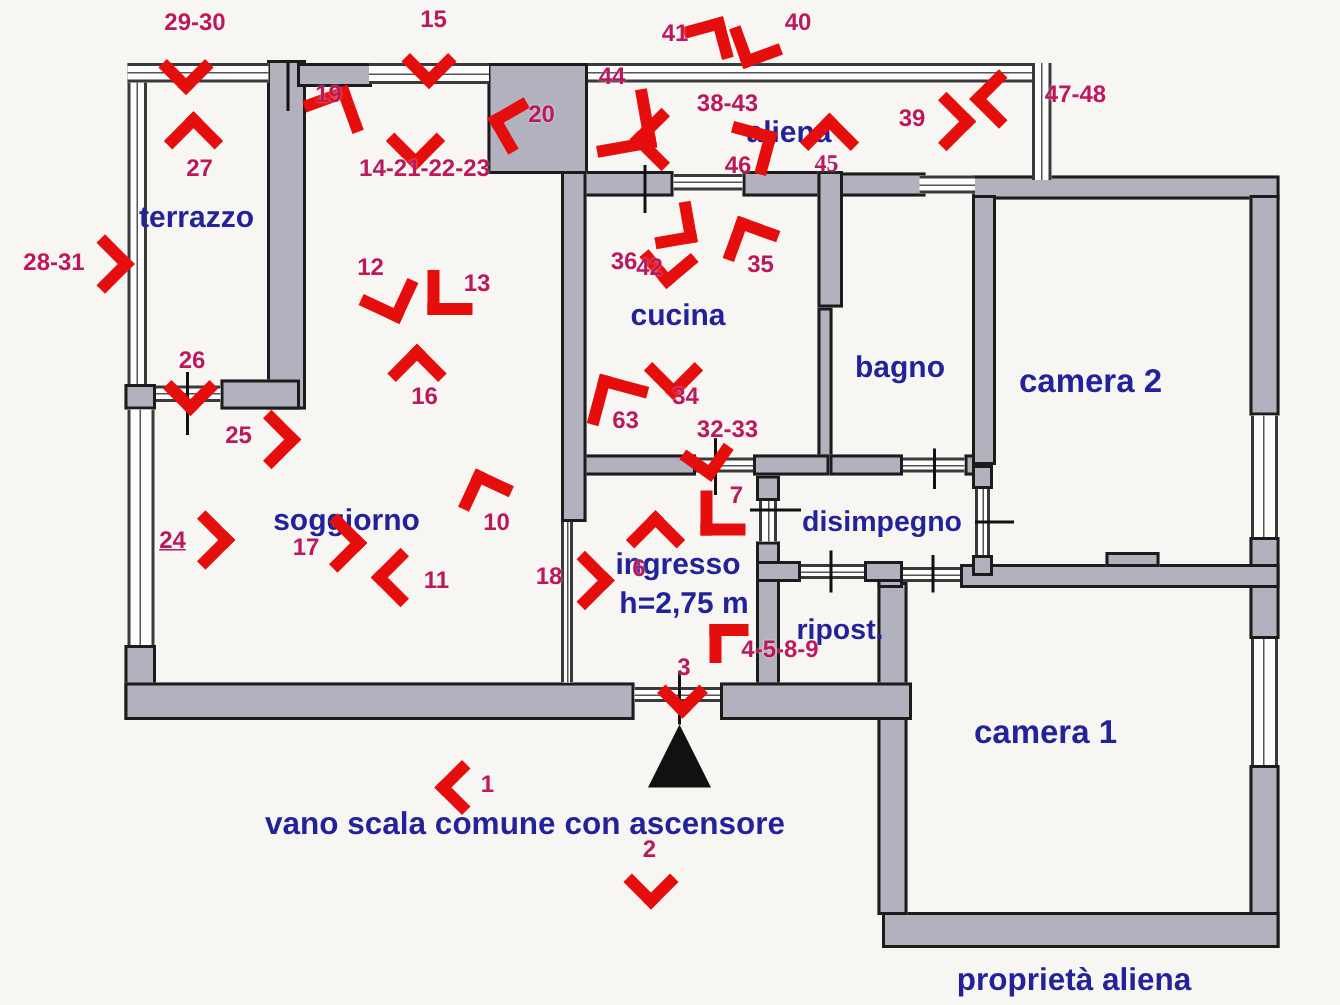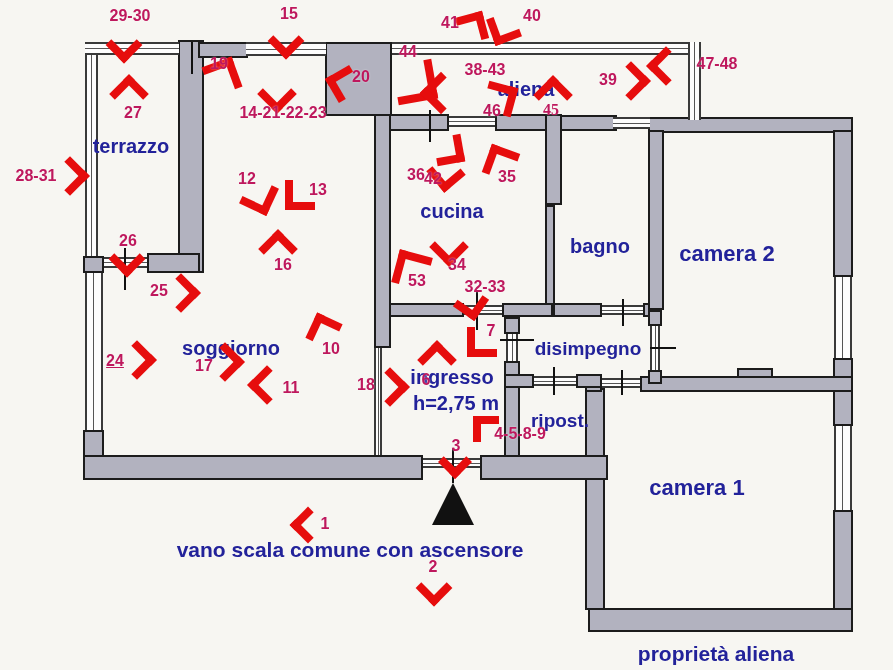--- a/index.html
+++ b/index.html
@@ -142,21 +142,21 @@
       <div class="marker-label" style="left: 318px; top: 190px;">13</div>
       <div class="marker-arrow" style="width: 28px; height: 28px; left: 446px; top: 173px; transform: translate(-50%, -50%) rotate(50deg);"></div>
       <div class="marker-label" style="left: 416px; top: 175px;">36</div>
       <div class="marker-arrow" style="width: 30px; height: 30px; left: 501px; top: 163px; transform: translate(-50%, -50%) rotate(200deg);"></div>
       <div class="marker-label" style="left: 507px; top: 177px;">35</div>
       <div class="marker-arrow" style="width: 28px; height: 28px; left: 449px; top: 150px; transform: translate(-50%, -50%) rotate(350deg);"></div>
       <div class="marker-label" style="left: 433px; top: 132px; margin-top: 47px;">42</div>
       <div class="marker-arrow" style="width: 28px; height: 28px; left: 449px; top: 247px; transform: translate(-50%, -50%) rotate(45deg);"></div>
       <div class="marker-label" style="left: 457px; top: 229px; margin-top: 36px;">34</div>
       <div class="marker-arrow" style="width: 34px; height: 34px; left: 412px; top: 270px; transform: translate(-50%, -50%) rotate(195deg);"></div>
-      <div class="marker-label" style="left: 417px; top: 281px;">53</div>
+      <div class="marker-label" style="left: 417px; top: 281px;">63</div>
       <div class="marker-arrow" style="width: 26px; height: 26px; left: 127px; top: 259px; transform: translate(-50%, -50%) rotate(45deg);"></div>
       <div class="marker-label" style="left: 128px; top: 241px;">26</div>
       <div class="marker-arrow" style="width: 28px; height: 28px; left: 181px; top: 293px; transform: translate(-50%, -50%) rotate(315deg);"></div>
       <div class="marker-label" style="left: 159px; top: 291px;">25</div>
       <div class="marker-arrow" style="width: 28px; height: 28px; left: 278px; top: 249px; transform: translate(-50%, -50%) rotate(225deg);"></div>
       <div class="marker-label" style="left: 283px; top: 265px;">16</div>
       <div class="marker-arrow" style="width: 28px; height: 28px; left: 137px; top: 360px; transform: translate(-50%, -50%) rotate(315deg);"></div>
       <div class="marker-label" style="left: 115px; top: 361px; text-decoration: underline;">24</div>
       <div class="marker-arrow" style="width: 28px; height: 28px; left: 225px; top: 362px; transform: translate(-50%, -50%) rotate(315deg);"></div>
       <div class="marker-label" style="left: 204px; top: 366px;">17</div>

